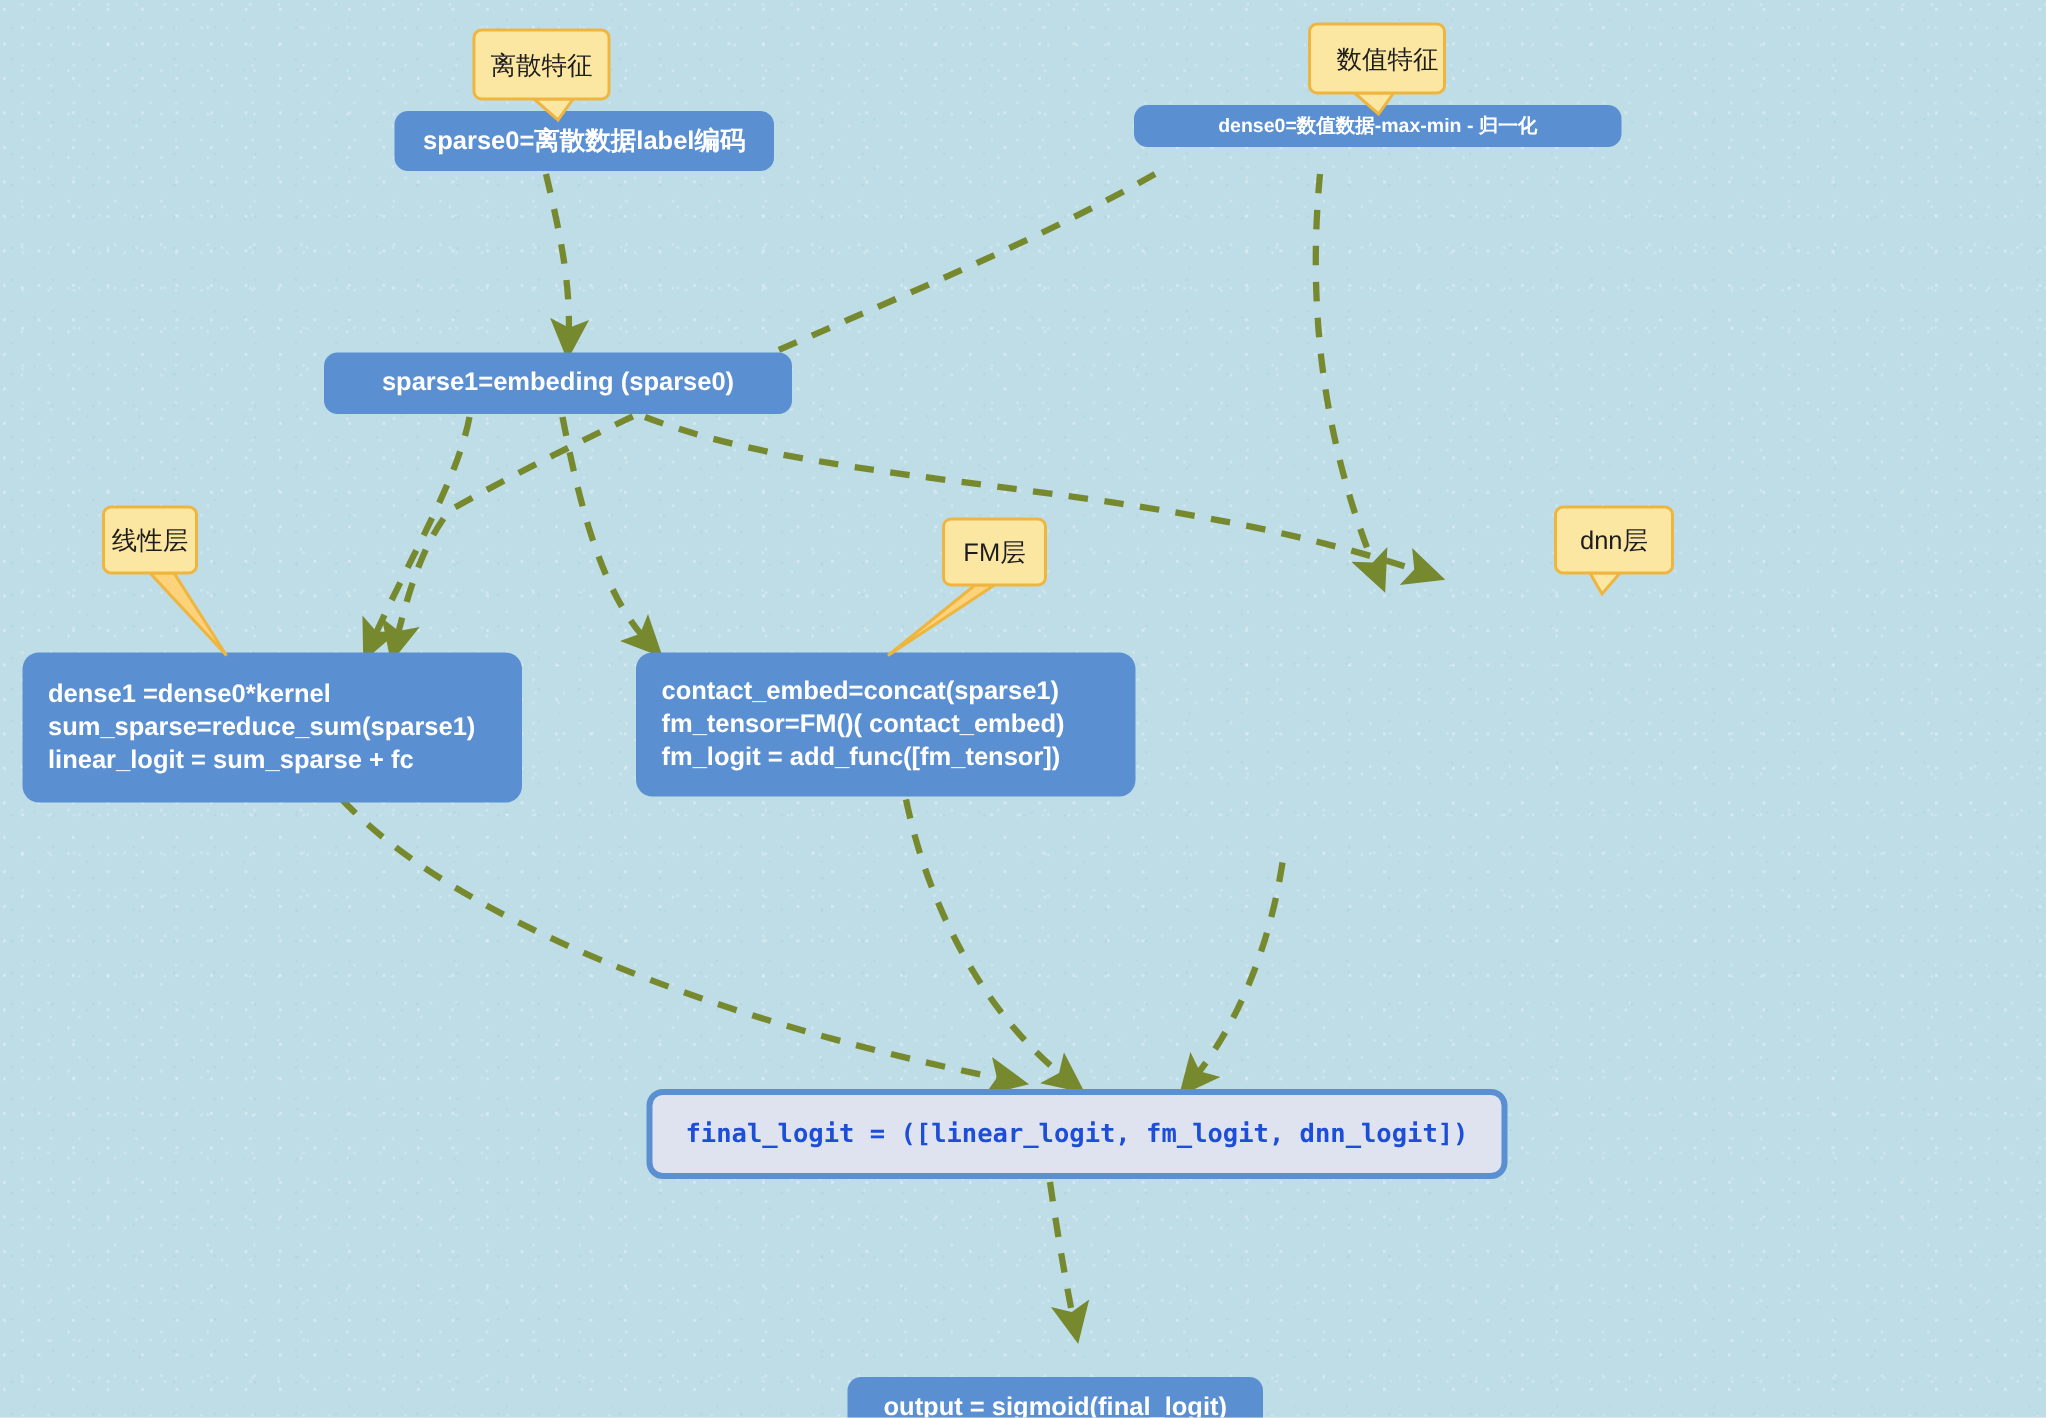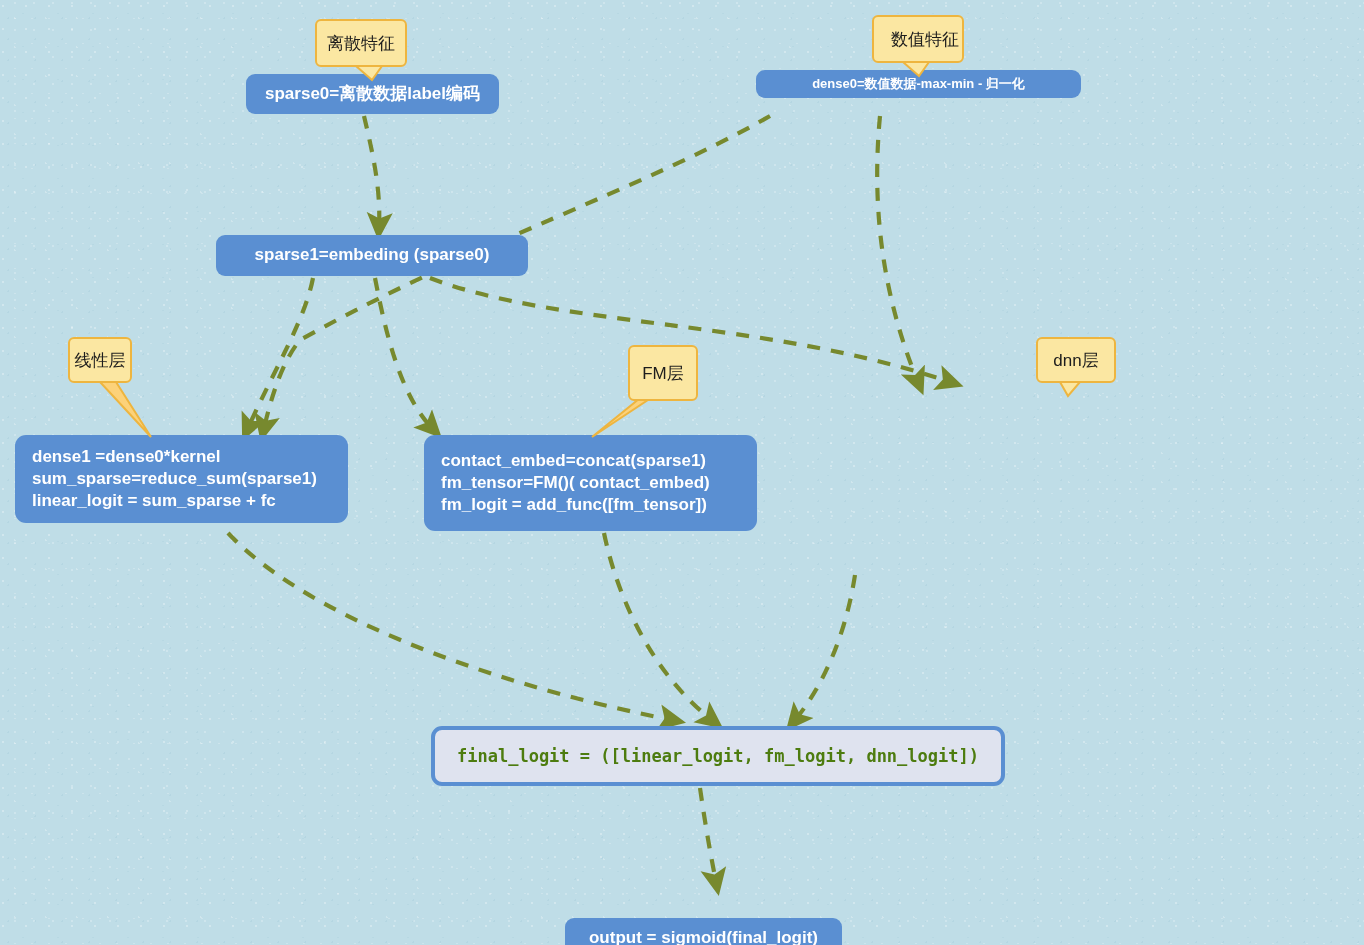--- a/index.html
+++ b/index.html
@@ -46,33 +46,33 @@
     font-weight: bold;
     display: flex;
     align-items: center;
     line-height: 1.30;
     white-space: pre-line;
   }
   .node.center { justify-content: center; text-align: center; }
   .node.left   { justify-content: flex-start; text-align: left; }
 
   #node-sparse0 {
-    left: 246px; top: 74px; width: 253px; height: 40px;
+    left: 263px; top: 74px; width: 253px; height: 40px;
     font-size: 17px; border-radius: 9px;
   }
   #node-dense0 {
     left: 756px; top: 70px; width: 325px; height: 28px;
     font-size: 13px; border-radius: 9px;
   }
   #node-sparse1 {
     left: 216px; top: 235px; width: 312px; height: 41px;
     font-size: 17px; border-radius: 9px;
   }
   #node-linear {
-    left: 15px; top: 435px; width: 333px; height: 88px;
+    left: 15px; top: 435px; width: 333px; height: 100px;
     font-size: 17px; padding: 0 17px; border-radius: 11px;
   }
   #node-fm {
     left: 424px; top: 435px; width: 333px; height: 96px;
     font-size: 17px; padding: 24px 17px; border-radius: 11px;
   }
   #node-dnn {
     left: 806px; top: 392px; width: 542px; height: 181px;
     font-size: 17px; padding: 21px 17px; border-radius: 11px;
     align-items: flex-start;
@@ -86,21 +86,21 @@
   #node-final {
     position: absolute;
     left: 431px; top: 726px; width: 574px; height: 60px;
     box-sizing: border-box;
     background: #dfe3ef;
     border: 4px solid #5a8fd2;
     border-radius: 11px;
     display: flex;
     align-items: center;
     justify-content: center;
-    color: #4d7c0f;
+    color: #1d4ed8;
     font-family: "DejaVu Sans Mono", "Liberation Mono", monospace;
     font-size: 17px;
     font-weight: bold;
     letter-spacing: 0px;
   }
 
   
   .callout {
     position: absolute;
     box-sizing: border-box;
@@ -110,21 +110,21 @@
     color: #1d1d1d;
     font-size: 17px;
     display: flex;
     align-items: center;
     justify-content: center;
     z-index: 4;
   }
   #callout-sparse   { left: 315px; top: 19px;  width: 92px;  height: 48px; }
   #callout-dense    { left: 872px; top: 15px;  width: 92px;  height: 48px; padding-left: 14px; }
   #callout-linear   { left: 68px;  top: 337px; width: 64px;  height: 46px; }
-  #callout-fm       { left: 628px; top: 345px; width: 70px;  height: 56px; }
+  #callout-fm       { left: 628px; top: 345px; width: 70px;  height: 46px; }
   #callout-dnn      { left: 1036px;top: 337px; width: 80px;  height: 46px; }
 
   
   #callout-tails {
     position: absolute; left: 0; top: 0;
     width: 1364px; height: 945px;
     pointer-events: none; z-index: 3;
   }
 </style>
 </head>

